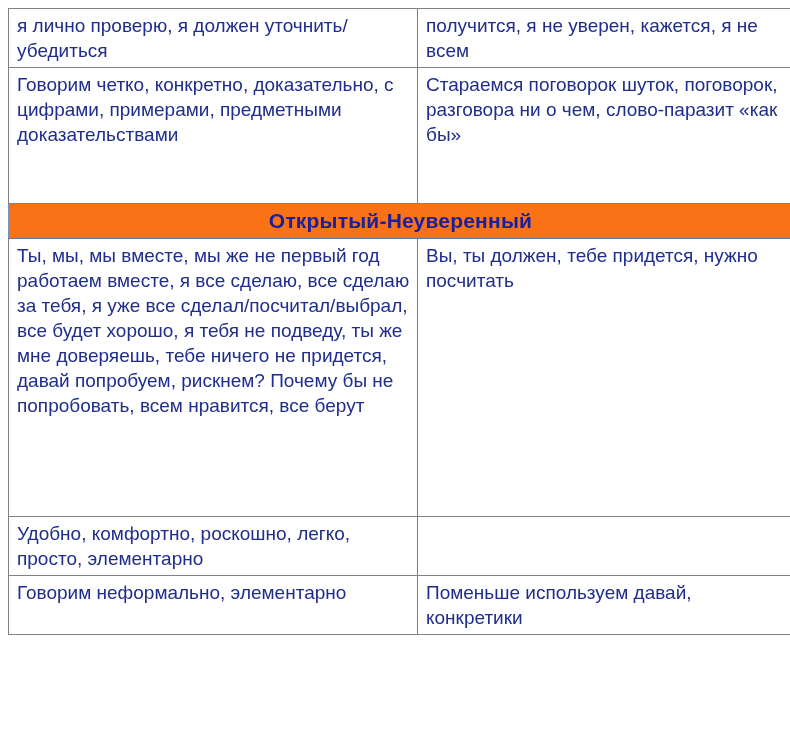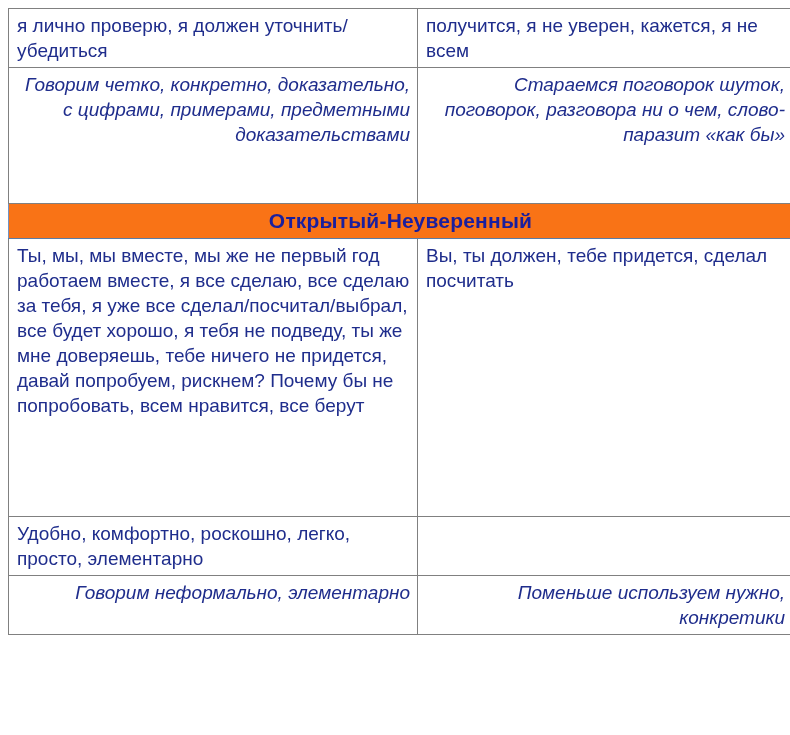--- a/index.html
+++ b/index.html
@@ -40,22 +40,20 @@
     background: #ffffff;
     box-sizing: border-box;
   }
 
   col.c-left  { width: 409px; }
   col.c-right { width: 375px; }
 
   
   tr.italic-row td,
   td.italic {
-    font-style: italic;
-    text-align: right;
   }
 
   
   tr.band-row td.band {
     background: #f97316;
     border: 1px solid #5b7ca6;
     border-left: 1px solid #7193c4;
     border-right: 1px solid #7193c4;
     text-align: center;
     font-weight: bold;
@@ -112,39 +110,39 @@
 
       <tr class="band-row">
         <td class="band" colspan="2">Открытый-Неуверенный</td>
       </tr>
 
       <tr>
         <td class="tall-3">
           <span class="cell-text">Ты, мы, мы вместе, мы же не первый год работаем вместе, я все сделаю, все сделаю за тебя, я уже все сделал/посчитал/выбрал, все будет хорошо, я тебя не подведу, ты же мне доверяешь, тебе ничего не придется, давай попробуем, рискнем? Почему бы не попробовать, всем нравится, все берут</span>
         </td>
         <td class="tall-3">
-          <span class="cell-text">Вы, ты должен, тебе придется, сделал посчитать</span>
+          <span class="cell-text">Вы, ты должен, тебе придется, нужно посчитать</span>
         </td>
       </tr>
 
 
       <tr>
         <td class="tall-5">
           <span class="cell-text">Удобно, комфортно, роскошно, легко, просто, элементарно</span>
         </td>
         <td class="tall-5">
           <span class="cell-text"></span>
         </td>
       </tr>
 
       <tr class="italic-row">
         <td class="tall-6">
           <span class="cell-text">Говорим неформально, элементарно</span>
         </td>
         <td class="tall-6">
-          <span class="cell-text">Поменьше используем нужно, конкретики</span>
+          <span class="cell-text">Поменьше используем давай, конкретики</span>
         </td>
       </tr>
 
     </tbody>
   </table>
 
 </div>
 
 </body></html>

